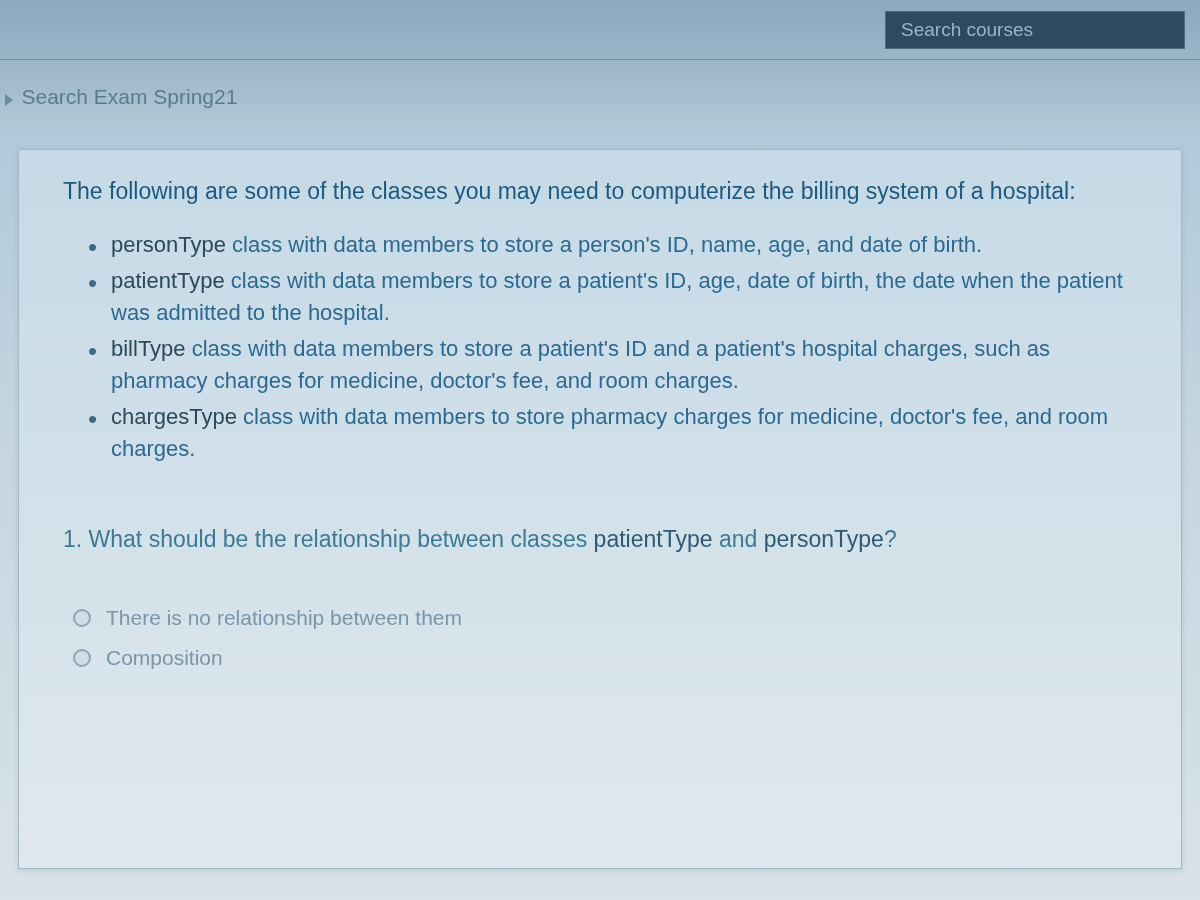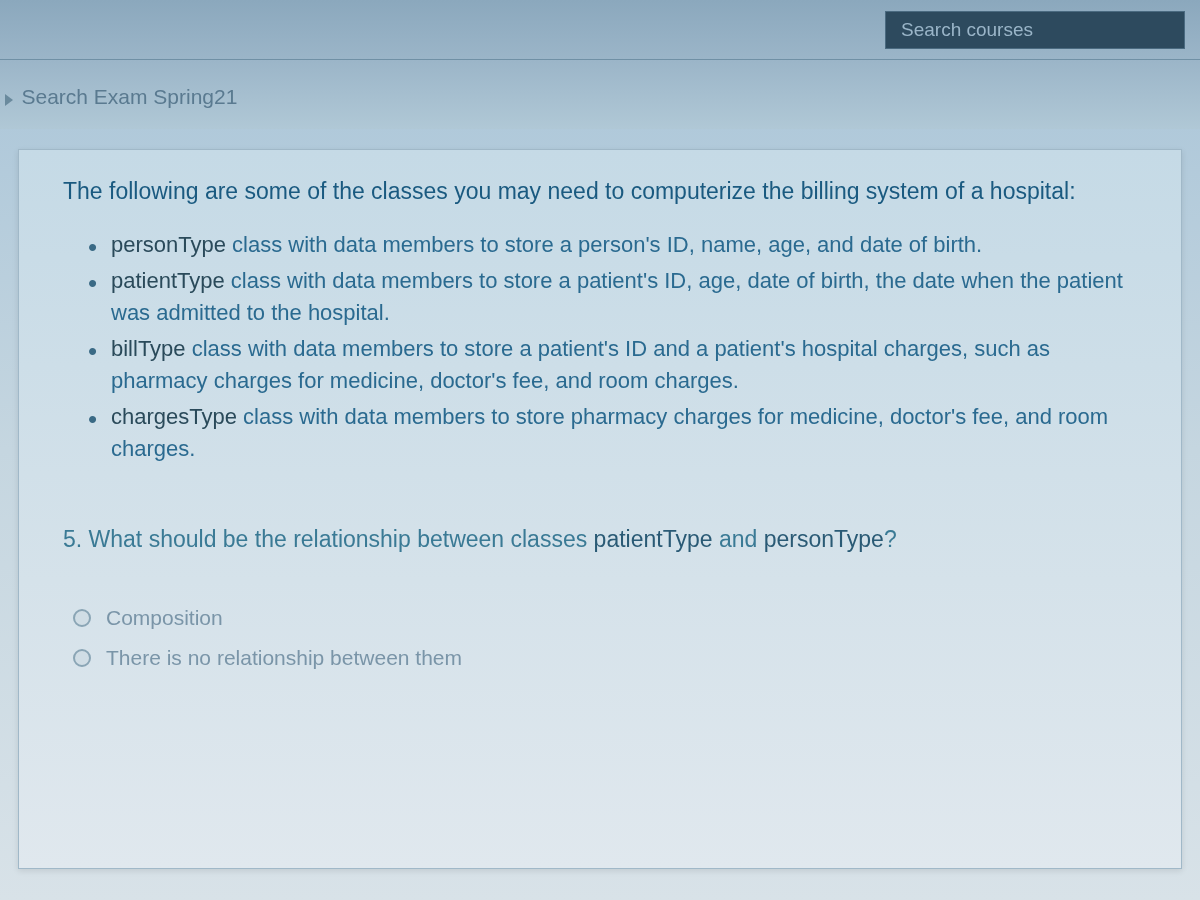--- a/index.html
+++ b/index.html
@@ -153,26 +153,26 @@
     </li>
     <li>
       <span class="class-name">billType</span><span> class with data members to store a patient's ID and a patient's hospital charges, such as pharmacy charges for medicine, doctor's fee, and room charges.</span>
     </li>
     <li>
       <span class="class-name">chargesType</span><span> class with data members to store pharmacy charges for medicine, doctor's fee, and room charges.</span>
     </li>
   </ul>
 
   <p class="question-text">
-    <span>5. What should be the relationship between classes </span><span class="bold-term">patientType</span><span> and </span><span class="bold-term">personType</span><span>?</span>
+    <span>1. What should be the relationship between classes </span><span class="bold-term">patientType</span><span> and </span><span class="bold-term">personType</span><span>?</span>
   </p>
 
   <div class="options">
     <div class="option-row">
       <div class="radio"></div>
-      <span class="option-label">Composition</span>
+      <span class="option-label">There is no relationship between them</span>
     </div>
     <div class="option-row">
       <div class="radio"></div>
-      <span class="option-label">There is no relationship between them</span>
+      <span class="option-label">Composition</span>
     </div>
   </div>
 </div>
 
 </body></html>

